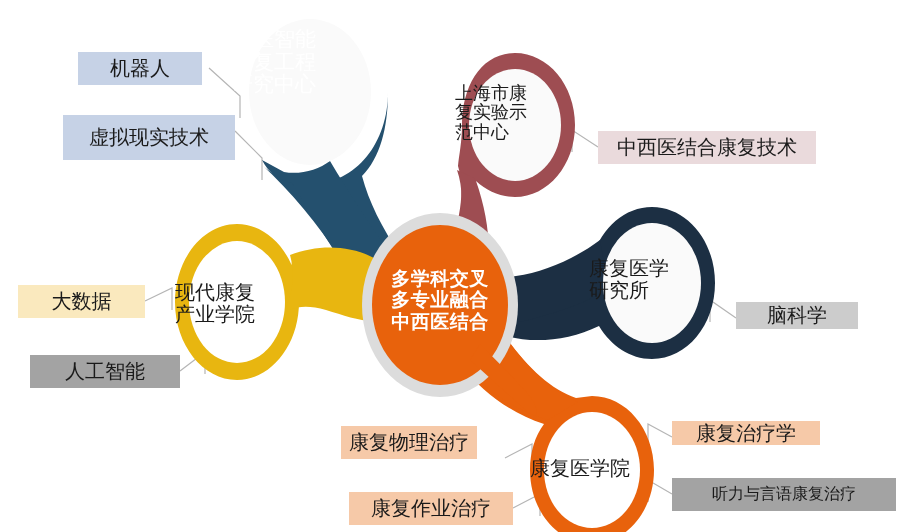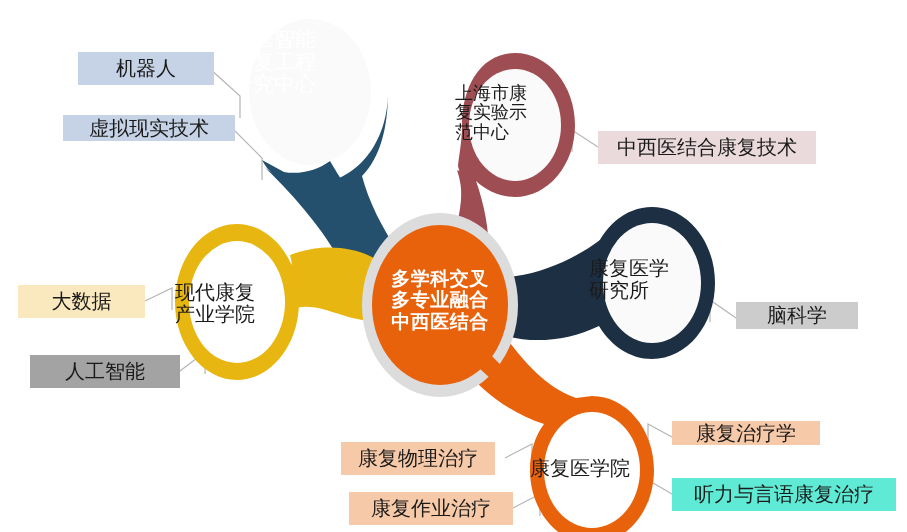--- a/index.html
+++ b/index.html
@@ -168,25 +168,25 @@
 研究所</div>
 
   <div class="node-label dark" style="left:175px;top:282px;width:124px;font-size:20px;">现代康复
 产业学院</div>
 
   <div class="center-label" style="left:372px;top:268px;width:136px;font-size:19px;">多学科交叉
 多专业融合
 中西医结合</div>
 
   <div id="tags">
-      <div class="tagbox" style="left: 78px; top: 52px; width: 136px; height: 33px; background: rgb(198, 210, 230); font-size: 20px;">机器人</div>
-      <div class="tagbox" style="left: 63px; top: 115px; width: 172px; height: 26px; background: rgb(198, 210, 230); font-size: 20px;">虚拟现实技术</div>
+      <div class="tagbox" style="left: 78px; top: 52px; width: 124px; height: 33px; background: rgb(198, 210, 230); font-size: 20px;">机器人</div>
+      <div class="tagbox" style="left: 63px; top: 115px; width: 172px; height: 45px; background: rgb(198, 210, 230); font-size: 20px;">虚拟现实技术</div>
       <div class="tagbox" style="left: 18px; top: 285px; width: 127px; height: 33px; background: rgb(250, 233, 190); font-size: 20px;">大数据</div>
       <div class="tagbox" style="left: 30px; top: 355px; width: 150px; height: 33px; background: #a3a3a3; font-size: 20px;">人工智能</div>
       <div class="tagbox" style="left: 598px; top: 131px; width: 218px; height: 33px; background: rgb(234, 218, 220); font-size: 20px;">中西医结合康复技术</div>
       <div class="tagbox" style="left: 736px; top: 302px; width: 122px; height: 27px; background: rgb(204, 204, 204); font-size: 20px;">脑科学</div>
       <div class="tagbox" style="left: 672px; top: 421px; width: 148px; height: 24px; background: rgb(246, 201, 168); font-size: 20px;">康复治疗学</div>
-      <div class="tagbox" style="left: 672px; top: 478px; width: 224px; height: 33px; background: #5eead4; font-size: 20px; text-align: center;">听力与言语康复治疗</div>
-      <div class="tagbox" style="left: 341px; top: 442px; width: 154px; height: 33px; background: rgb(246, 201, 168); font-size: 20px;">康复物理治疗</div>
+      <div class="tagbox" style="left: 672px; top: 478px; width: 224px; height: 33px; background: #a3a3a3; font-size: 16px; text-align: center;">听力与言语康复治疗</div>
+      <div class="tagbox" style="left: 341px; top: 426px; width: 136px; height: 33px; background: rgb(246, 201, 168); font-size: 20px;">康复物理治疗</div>
       <div class="tagbox" style="left: 349px; top: 492px; width: 164px; height: 33px; background: rgb(246, 201, 168); font-size: 20px;">康复作业治疗</div>
     </div>
 
 </div>
 
 </body></html>

